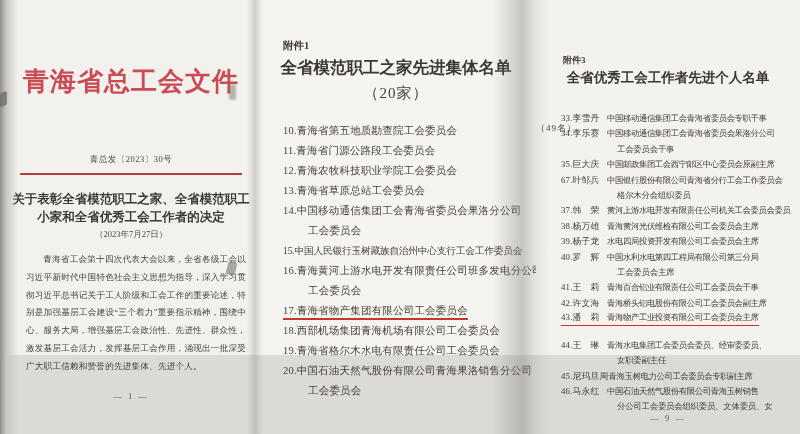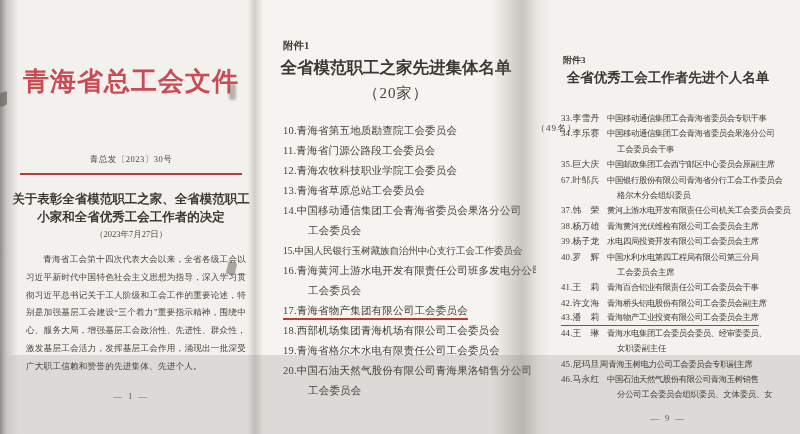--- a/index.html
+++ b/index.html
@@ -50,21 +50,21 @@
   
   .page-right{left:536px; width:264px; background:#f4f2ee;}
   .page-right .att-label{top:54px; font-size:9px;}
   .r-title{position:absolute; top:69px; left:0; width:100%; text-align:center;
     font-size:13.5px; font-weight:bold; color:#3b3733; white-space:nowrap;}
   .r-sub{position:absolute; top:89px; left:0; width:100%; text-align:left;
     font-size:9px; color:#45403a; letter-spacing:1px;margin-top:33px;}
   .r-list{position:absolute; top:111px; left:25px; width:236px;}
   .r-row{display:flex; height:15.4px; line-height:15.4px; white-space:nowrap;}
   .r-row.ul{width:max-content; border-bottom:1.6px solid #c1362c;
-    height:13.8px; line-height:13.8px; margin-bottom:0;align-items:flex-end;}
+    height:13.8px; line-height:13.8px; margin-bottom:12px;align-items:flex-end;}
   .r-name{display:inline-block; min-width:46px; font-size:8.8px; color:#403b37; letter-spacing:.2px;}
   .r-pos{font-size:8.4px; color:#403b37; letter-spacing:-.4px;}
   .r-cont{height:15.4px; line-height:15.4px; padding-left:56px; font-size:8.4px;
     color:#403b37; letter-spacing:-.2px; white-space:nowrap;}
   .page-right .pageno{top:413px;}
   
   .edge-left{position:absolute; left:0; top:0; width:18px; height:434px;
     background:linear-gradient(90deg,#8f8d89 0%,#c9c7c3 35%,rgba(201,199,195,0) 100%);}
   .gap1{position:absolute; left:247px; top:0; width:16px; height:434px;
     background:linear-gradient(90deg,rgba(0,0,0,0) 0%,rgba(118,115,109,.28) 50%,rgba(0,0,0,0) 100%);}

